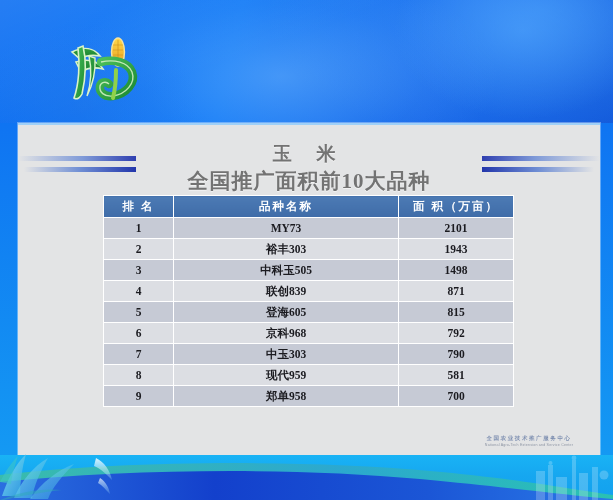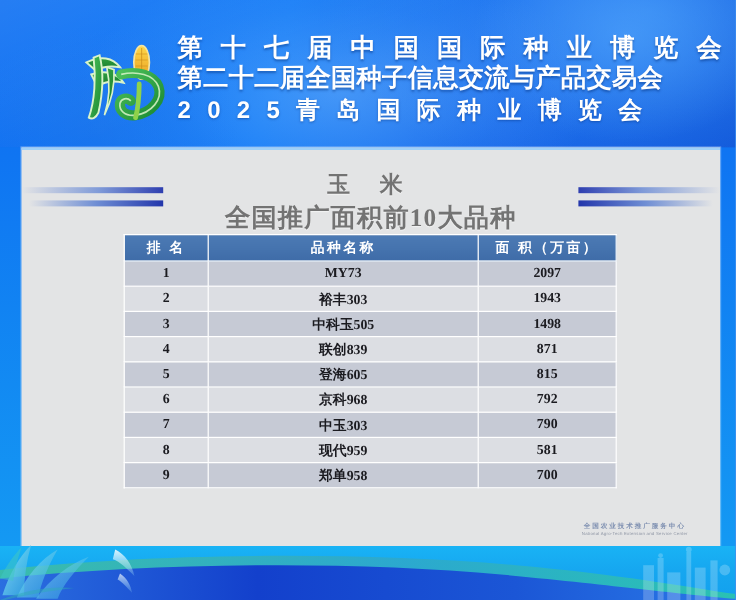--- a/index.html
+++ b/index.html
@@ -164,25 +164,20 @@
         <ellipse cx="60" cy="26" rx="6.5" ry="14" fill="url(#gEar)" stroke="#f4e3a0" stroke-width="1.4"></ellipse>
         <path d="M60 14 L60 40" stroke="#c98a19" stroke-width="1" opacity=".6"></path>
         <path d="M55 19 L65 19 M55 24 L65 24 M55 29 L65 29 M55 34 L64 34" stroke="#c98a19" stroke-width=".9" opacity=".55"></path>
 
         <path d="M43 36 C56 33 70 36 74 46 C78 57 68 68 55 70 C46 71 41 66 42 60 C43 56 48 55 51 58" fill="none" stroke="url(#gStem)" stroke-width="8.5" stroke-linecap="round"></path>
         <path d="M43 36 C56 33 70 36 74 46 C78 57 68 68 55 70 C46 71 41 66 42 60 C43 56 48 55 51 58" fill="none" stroke="#d9f3c9" stroke-width="1.4" opacity=".85"></path>
         <path d="M58 44 C58 54 57 64 55 72" stroke="#8fd24a" stroke-width="4" stroke-linecap="round" fill="none"></path>
       </svg>
     </div>
 
-    <div class="hdr-text">
-      <div class="hdr-line l1">第 十 七 届 中 国 国 际 种 业 博 览 会</div>
-      <div class="hdr-line l2">第二十二届全国种子信息交流与产品交易会</div>
-      <div class="hdr-line l3">2 0 2 5 青 岛 国 际 种 业 博 览 会</div>
-    </div>
   </div>
 
   <div class="left-strip"></div>
   <div class="right-strip"></div>
 
   <div class="card">
 
     <div class="deco l1"></div>
     <div class="deco l2"></div>
     <div class="deco r1"></div>
@@ -201,21 +196,21 @@
         <tr>
           <th>排  名</th>
           <th>品种名称</th>
           <th>面 积（万亩）</th>
         </tr>
       </thead>
       <tbody>
         <tr class="odd">
           <td>1</td>
           <td>MY73</td>
-          <td>2097</td>
+          <td>2101</td>
         </tr>
         <tr class="even">
           <td>2</td>
           <td>裕丰303</td>
           <td>1943</td>
         </tr>
         <tr class="odd">
           <td>3</td>
           <td>中科玉505</td>
           <td>1498</td>

